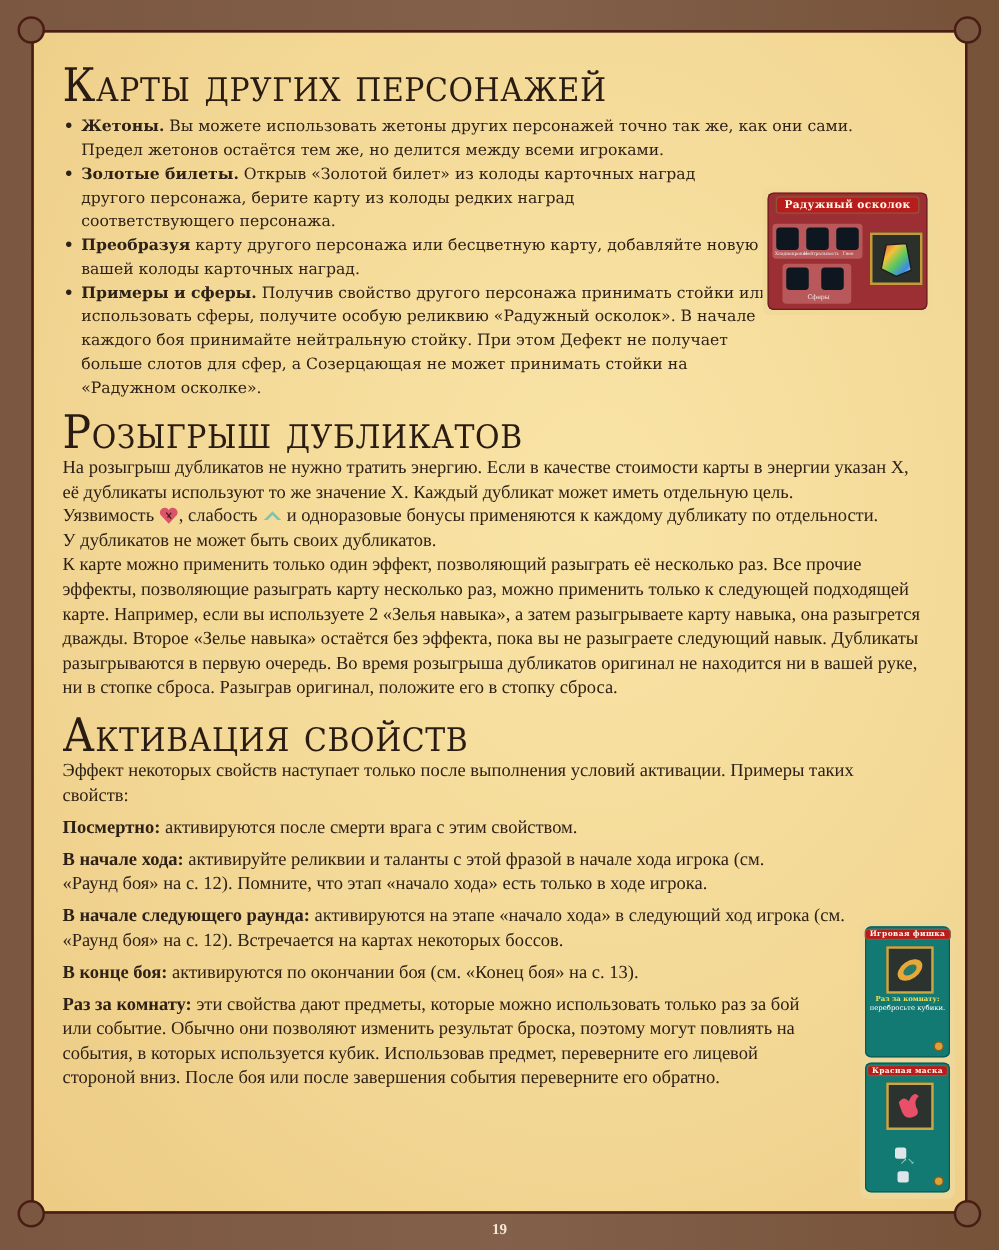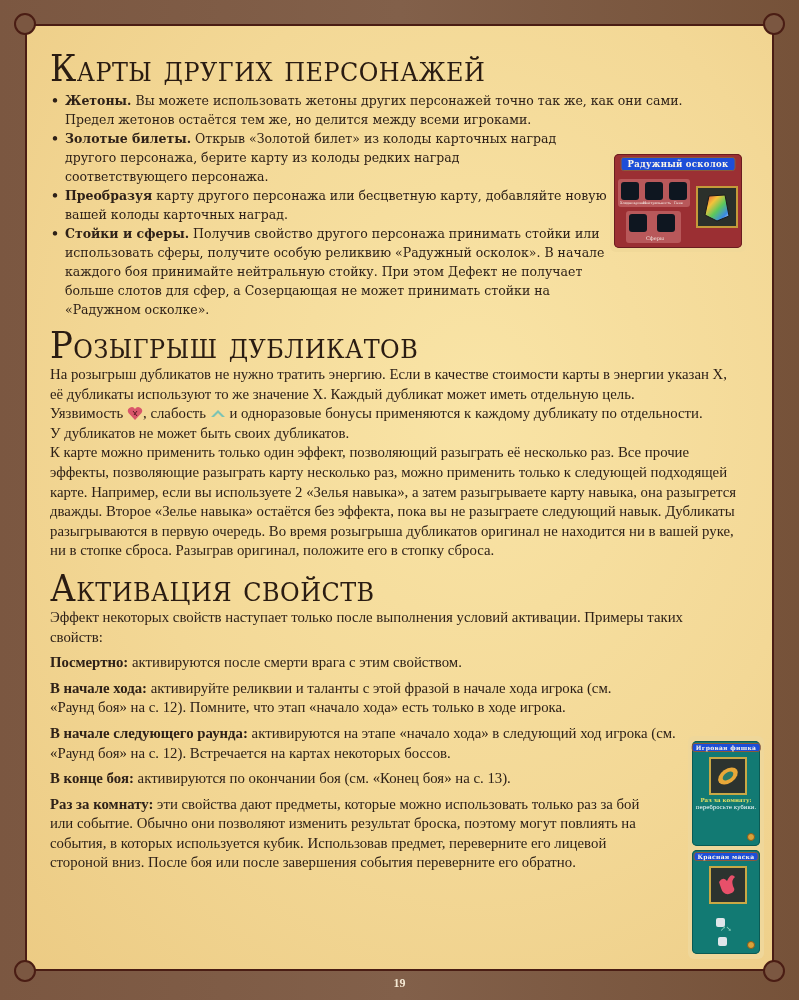--- a/index.html
+++ b/index.html
@@ -49,21 +49,21 @@
     .relic {
       position:absolute; left:583px; top:124px; width:136px; height:102px;
       background:#f1d999; border-radius:6px; padding:4px; box-sizing:border-box;
     }
     .relic-inner {
       width:100%; height:100%; background:#9b2f33; border-radius:5px; position:relative;
       box-shadow: inset 0 0 0 1px #6a1c1f;
     }
     .banner {
       position:absolute; left:50%; transform:translateX(-50%);
-      background:#1d4ed8; color:#fff8e8; font-size:8.5px; text-align:center;
+      background:#b91c1c; color:#fff8e8; font-size:8.5px; text-align:center;
       padding:1px 6px; border-radius:3px; white-space:nowrap; letter-spacing:0.3px;
       border:1px solid #8b5a3a;
       font-family:"DejaVu Serif", serif; font-weight:bold;
     }
     .slotbox { position:absolute; background:#b8585a; border-radius:3px; }
     .slot { position:absolute; background:#0e1620; border-radius:3px; }
     .tiny { position:absolute; font-size:3.5px; color:#f2e6e0; }
     .frame {
       position:absolute; background:#2b302b; border:2px solid #c49a3a;
     }
@@ -94,21 +94,21 @@
   <div class="corner bl"></div>
   <div class="corner br"></div>
 
   <div class="content">
 
     <h1 style="margin-top:0px;">Карты других персонажей</h1>
     <ul class="bullets txt" style="margin-top:3px;">
       <li style="width:640px;"><b>Жетоны.</b><span> Вы можете использовать жетоны других персонажей точно так же, как они сами. Предел жетонов остаётся тем же, но делится между всеми игроками.</span></li>
       <li style="width:510px;"><b>Золотые билеты.</b><span> Открыв «Золотой билет» из колоды карточных наград другого персонажа, берите карту из колоды редких наград соответствующего персонажа.</span></li>
       <li style="width:670px;"><b>Преобразуя</b><span> карту другого персонажа или бесцветную карту, добавляйте новую карту с верха вашей колоды карточных наград.</span></li>
-      <li style="width:560px;"><b>Стойки и сферы.</b><span> Получив свойство другого персонажа принимать стойки или использовать сферы, получите особую реликвию «Радужный осколок». В начале каждого боя принимайте нейтральную стойку. При этом Дефект не получает больше слотов для сфер, а Созерцающая не может принимать стойки на «Радужном осколке».</span></li>
+      <li style="width:560px;"><b>Примеры и сферы.</b><span> Получив свойство другого персонажа принимать стойки или использовать сферы, получите особую реликвию «Радужный осколок». В начале каждого боя принимайте нейтральную стойку. При этом Дефект не получает больше слотов для сфер, а Созерцающая не может принимать стойки на «Радужном осколке».</span></li>
     </ul>
 
     <h1 style="margin-top:8px;">Розыгрыш дубликатов</h1>
     <div class="cond" style="width:690px;">
       <p>На розыгрыш дубликатов не нужно тратить энергию. Если в качестве стоимости карты в энергии указан X, её дубликаты используют то же значение X. Каждый дубликат может иметь отдельную цель.</p>
       <p>
         <span>Уязвимость</span>
         <svg class="icon-inline" viewBox="0 0 16 15">
             <path d="M8 14 L1.5 7 A3.6 3.6 0 0 1 8 3 A3.6 3.6 0 0 1 14.5 7 Z" fill="#d9566a"></path>
             <path d="M6 5 L10 10 M10 5 L7 9" stroke="#5a1a22" stroke-width="1"></path>

